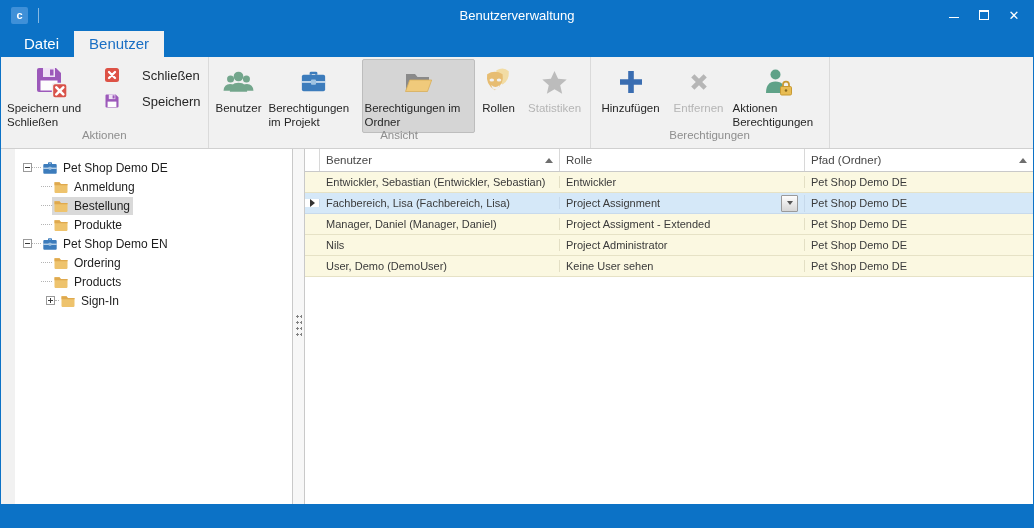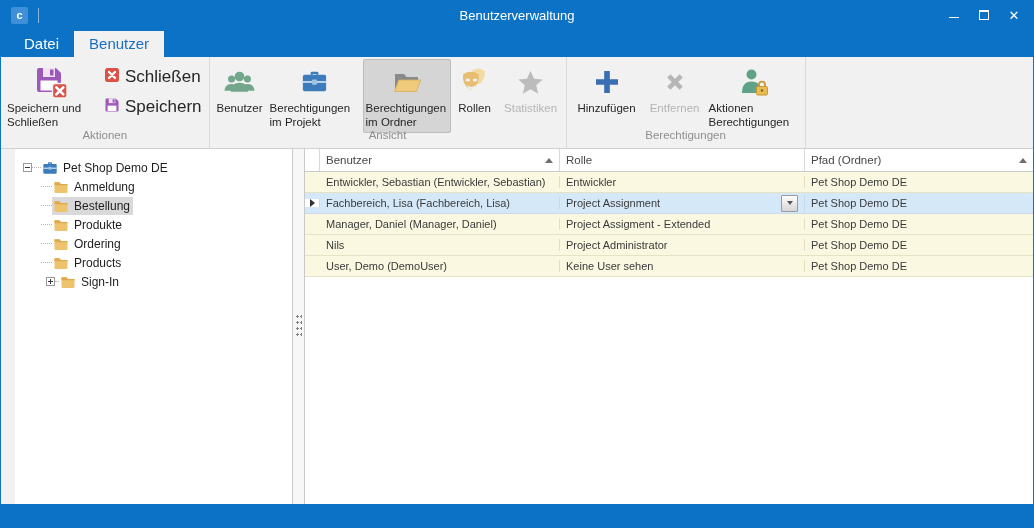--- a/index.html
+++ b/index.html
@@ -35,21 +35,21 @@
   .rgroup-label { position:absolute; bottom:4px; left:0; right:0; text-align:center;
                   font-size:11.5px; color:#8e8e8e; height:15px; line-height:13px; }
   .rgroup-content { display:flex; align-items:stretch; }
   .bigbtn { display:flex; flex-direction:column; align-items:center; padding:3px 2px;
             border:1px solid transparent; border-radius:2px; text-align:left; }
   .bigbtn .icon32 { height:36px; display:flex; align-items:center; justify-content:center; margin-top:1px; }
   .blabel { font-size:11.5px; line-height:1.18; color:#262626; margin-top:2px; }
   .bigbtn.selected { background:#d5d5d5; border-color:#bdbdbd; }
   .bigbtn.disabled .blabel { color:#b5b5b5; }
   .smallcol { display:flex; flex-direction:column; gap:8px; margin-top:7px; margin-left:2px; }
-  .smallbtn { display:flex; align-items:flex-start; gap:5px; font-size:17px; color:#262626; padding:1px 4px; }
+  .smallbtn { display:flex; align-items:center; gap:22px; font-size:13px; color:#262626; padding:1px 4px; }
 
   
   .content { flex:1; display:flex; background:#fff; min-height:0;margin-left:14px; }
 
   .treepanel { flex:0 0 278px; background:#fff; border-right:1px solid #c9c9c9;
                padding-top:9px; font-size:12px; color:#1e1e1e; overflow:hidden; }
   .trow { display:flex; align-items:center; height:19px; }
   .exp { width:9px; height:9px; border:1px solid #9a9a9a; background:#fff; position:relative; flex:0 0 9px; }
   .exp::before { content:""; position:absolute; left:1px; top:3px; width:5px; height:1px; background:#3a3a3a; }
   .exp.plus::after { content:""; position:absolute; left:3px; top:1px; width:1px; height:5px; background:#3a3a3a; }
@@ -183,21 +183,21 @@
           <span class="icon32">
             <svg width="31" height="31" viewBox="0 0 32 32">
               <path d="M12 8V6.3Q12 4.8 13.5 4.8h5Q20 4.8 20 6.3V8h-2.3V7.1h-3.4V8z" fill="#3c7cbc"></path>
               <rect x="4" y="8" width="24" height="17" rx="1.8" fill="#3c7cbc"></rect>
               <rect x="4" y="14.7" width="24" height="1.5" fill="#e9f1f8"></rect>
               <rect x="13.4" y="12.9" width="5.2" height="5.4" rx="1" fill="#9fc3e2"></rect>
             </svg>
           </span>
           <span class="blabel">Berechtigungen im Projekt</span>
         </div>
-        <div class="bigbtn selected" style="width:88px">
+        <div class="bigbtn selected" style="width:113px">
           <span class="icon32">
             <svg width="32" height="32" viewBox="0 0 32 32">
               <path d="M4 8h9l2.5 3H27v5H4z" fill="#8a8a8a"></path>
               <rect x="4" y="10" width="5" height="15" fill="#8a8a8a"></rect>
               <path d="M3.5 25.5l4.2-11.5h22l-4.2 11.5z" fill="#f0ca7b" stroke="#d8ae5a" stroke-width=".8"></path>
             </svg>
           </span>
           <span class="blabel">Berechtigungen im Ordner</span>
         </div>
         <div class="bigbtn" style="width:48px">
@@ -305,20 +305,33 @@
         <span class="dots" style="width:11px"></span>
         <span class="titem">
             <span class="icon16"><svg width="16" height="16" viewBox="0 0 16 16">
                 <path d="M1.5 3.3h5l1.3 1.8h6.7v8a.8.8 0 0 1-.8.8H2.3a.8.8 0 0 1-.8-.8z" fill="#eec36d"></path>
                 <path d="M1.5 3.3h5l1.3 1.8h6.7v1.1H1.5z" fill="#dfa94e"></path>
               </svg></span>
         <span class="tlabel">Produkte</span>
           </span>
       </div>
 
+      <div class="trow" style="padding-left:8px">
+        <span class="exp minus"></span>
+        <span class="dots" style="width:9px"></span>
+        <span class="titem">
+            <span class="icon16"><svg width="16" height="16" viewBox="0 0 16 16">
+                <path d="M6 4V3.1Q6 2.3 6.8 2.3h2.4Q10 2.3 10 3.1V4H8.8v-.6H7.2V4z" fill="#3c7cbc"></path>
+                <rect x="1.3" y="4" width="13.4" height="9.8" rx="1" fill="#3c7cbc"></rect>
+                <rect x="1.3" y="7.7" width="13.4" height="1" fill="#eaf2f9"></rect>
+                <rect x="6.6" y="6.7" width="2.8" height="3" rx=".6" fill="#9fc3e2"></rect>
+              </svg></span>
+        <span class="tlabel">Pet Shop Demo EN</span>
+          </span>
+      </div>
 
       <div class="trow" style="padding-left:26px">
         <span class="dots" style="width:11px"></span>
         <span class="titem">
             <span class="icon16"><svg width="16" height="16" viewBox="0 0 16 16">
                 <path d="M1.5 3.3h5l1.3 1.8h6.7v8a.8.8 0 0 1-.8.8H2.3a.8.8 0 0 1-.8-.8z" fill="#eec36d"></path>
                 <path d="M1.5 3.3h5l1.3 1.8h6.7v1.1H1.5z" fill="#dfa94e"></path>
               </svg></span>
         <span class="tlabel">Ordering</span>
           </span>

